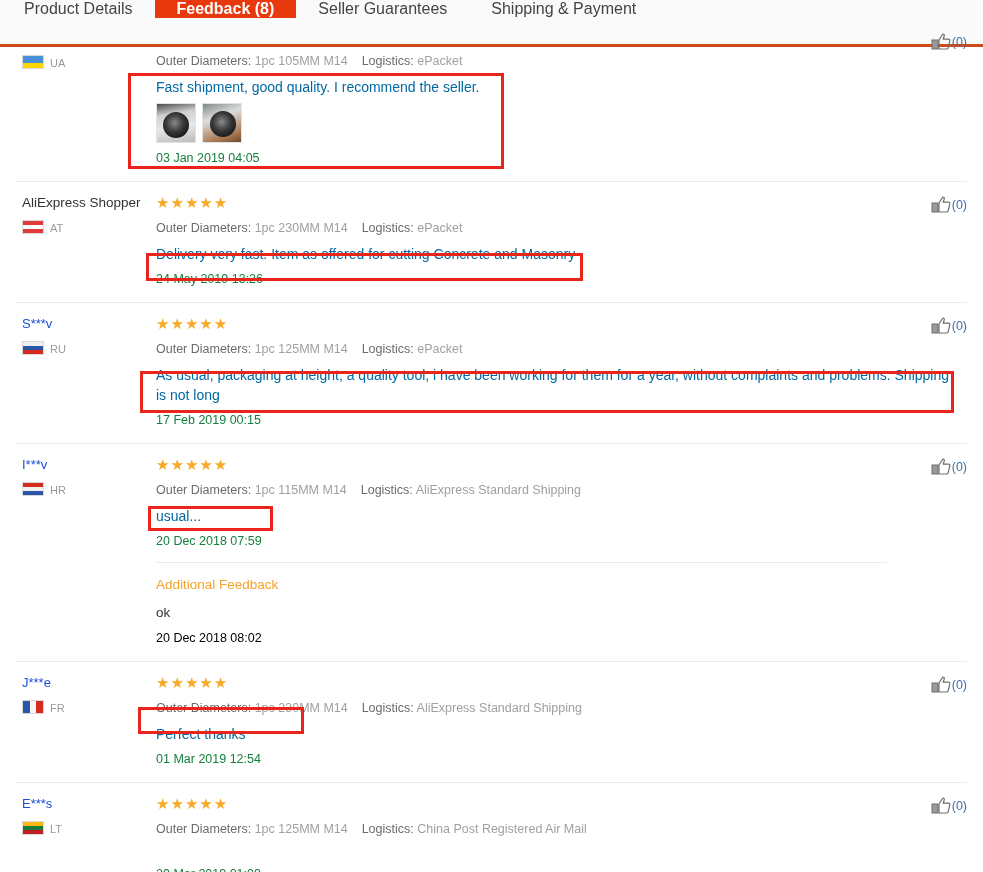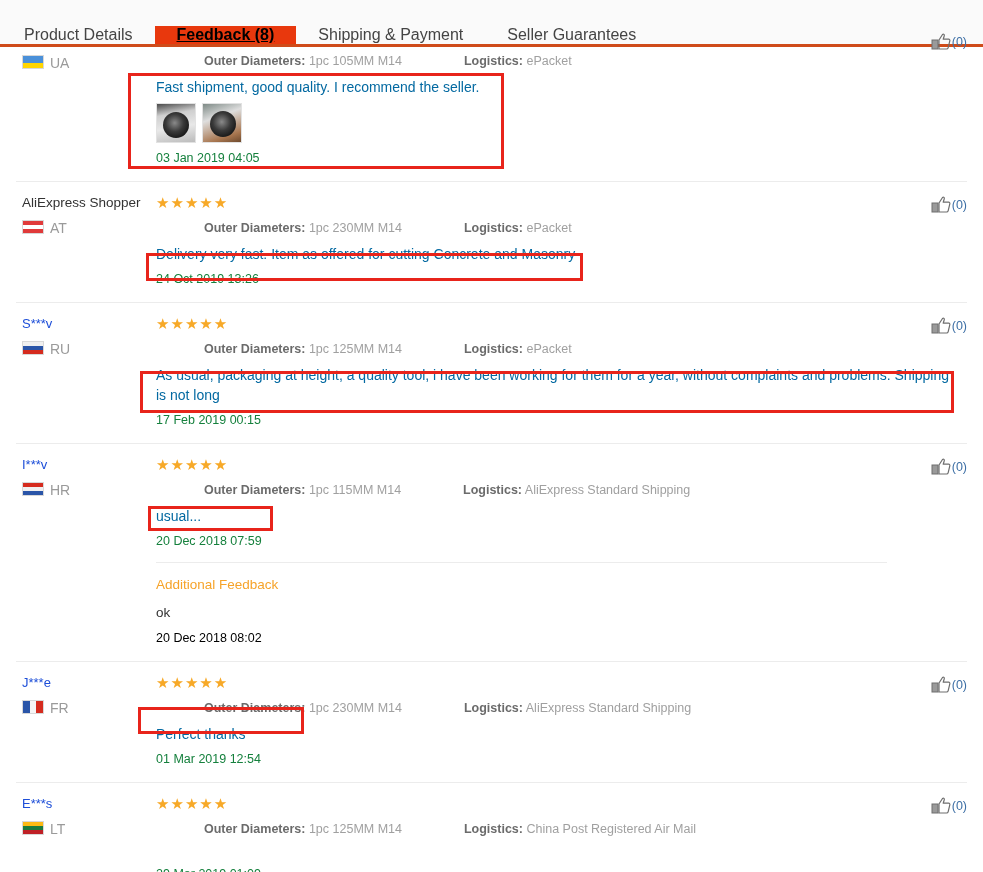--- a/index.html
+++ b/index.html
@@ -18,43 +18,42 @@
   }
 
   
   .tabbar {
     position: relative;
     height: 47px;
     background: #fafafa;
     border-bottom: 3px solid #cf4b1a;
     box-sizing: border-box;
     display: flex;
-    align-items: flex-end;
+    align-items: flex-start;
     padding-left: 2px;
   }
   .tab {
     display: flex;
     align-items: center;
     justify-content: center;
     padding: 0 22px;
     font-size: 16px;
     color: #444444;
     background: #ffffff;
     cursor: pointer;
     white-space: nowrap;
     box-sizing: border-box;
   }
   .tab.inactive {
     background: #fafafa;
   }
   .tab.active {
     background: #e8380d;
-    color: #000000;
+    color: #ffffff;
     font-weight: bold;
-    text-decoration: underline;
   }
 
   
   .feedback-list {
     position: relative;
     padding: 0 16px 0 16px;
   }
   .fb-row {
     display: flex;
     position: relative;
@@ -83,23 +82,23 @@
     line-height: 18px;
     white-space: nowrap;
   }
   .fb-username.plain {
     color: #333333;
     font-size: 13.5px;
   }
   .fb-country {
     margin-top: 8px;
     display: flex;
-    align-items: flex-start;
+    align-items: flex-end;
     gap: 6px;
-    font-size: 14px;
+    font-size: 11px;
     color: #9a9a9a;
   }
   .flag {
     width: 22px;
     height: 14px;
     display: block;
     border: 1px solid #d8d8d8;
     box-sizing: border-box;
     overflow: hidden;
   }
@@ -121,22 +120,21 @@
   }
   .fb-attrs {
     margin-top: 4px;
     font-size: 12.5px;
     color: #a0a0a0;
     line-height: 20px;
     white-space: nowrap;
   }
   .fb-attrs b {
     color: #6b6b6b;
-    font-weight: bold;
-    margin-left: 48px;
+    font-weight: normal;
   }
   .fb-comment {
     margin-top: 6px;
     font-size: 14px;
     color: #0369a1;
     line-height: 20px;
   }
   .fb-date {
     margin-top: 6px;
     font-size: 12.5px;
@@ -222,24 +220,24 @@
 <body>
 
 <div class="tabbar">
   <div class="tab inactive">
     <span>Product Details</span>
   </div>
   <div class="tab active">
     <span>Feedback (8)</span>
   </div>
   <div class="tab inactive">
+    <span>Seller Guarantees</span>
+  </div>
+  <div class="tab inactive">
     <span>Shipping &amp; Payment</span>
-  </div>
-  <div class="tab inactive">
-    <span>Seller Guarantees</span>
   </div>
 </div>
 
 <div class="feedback-list">
 
   <div class="fb-row first">
     <div class="fb-user">
       <div class="fb-username"></div>
       <div class="fb-country">
         <span class="flag">
@@ -292,21 +290,21 @@
     <div class="fb-main">
       <div class="stars">★★★★★</div>
       <div class="fb-attrs">
         <b>Outer Diameters:</b>
         <span>1pc 230MM M14</span>
         &nbsp;&nbsp;
         <b>Logistics:</b>
         <span>ePacket</span>
       </div>
       <div class="fb-comment">Delivery very fast. Item as offered for cutting Concrete and Masonry</div>
-      <div class="fb-date">24 Oct 2019 13:26</div>
+      <div class="fb-date">24 May 2019 13:26</div>
       <div class="helpful">
         <svg width="20" height="18" viewBox="0 0 20 18">
           <rect x="1" y="7" width="6" height="9" fill="#9a9a9a" stroke="#6e6e6e" stroke-width="1"></rect>
           <path d="M8 16 L8 7 L11.5 1.5 C12.6 0.6 13.8 1.6 13.2 3 L12.2 6.2 L17.6 6.2 C18.6 6.2 19.1 7 18.8 7.9 L17.2 14.6 C17 15.5 16.3 16 15.5 16 Z" fill="none" stroke="#6e6e6e" stroke-width="1.2" stroke-linejoin="round"></path>
         </svg>
         <span class="count">(0)</span>
       </div>
     </div>
   </div>
 

